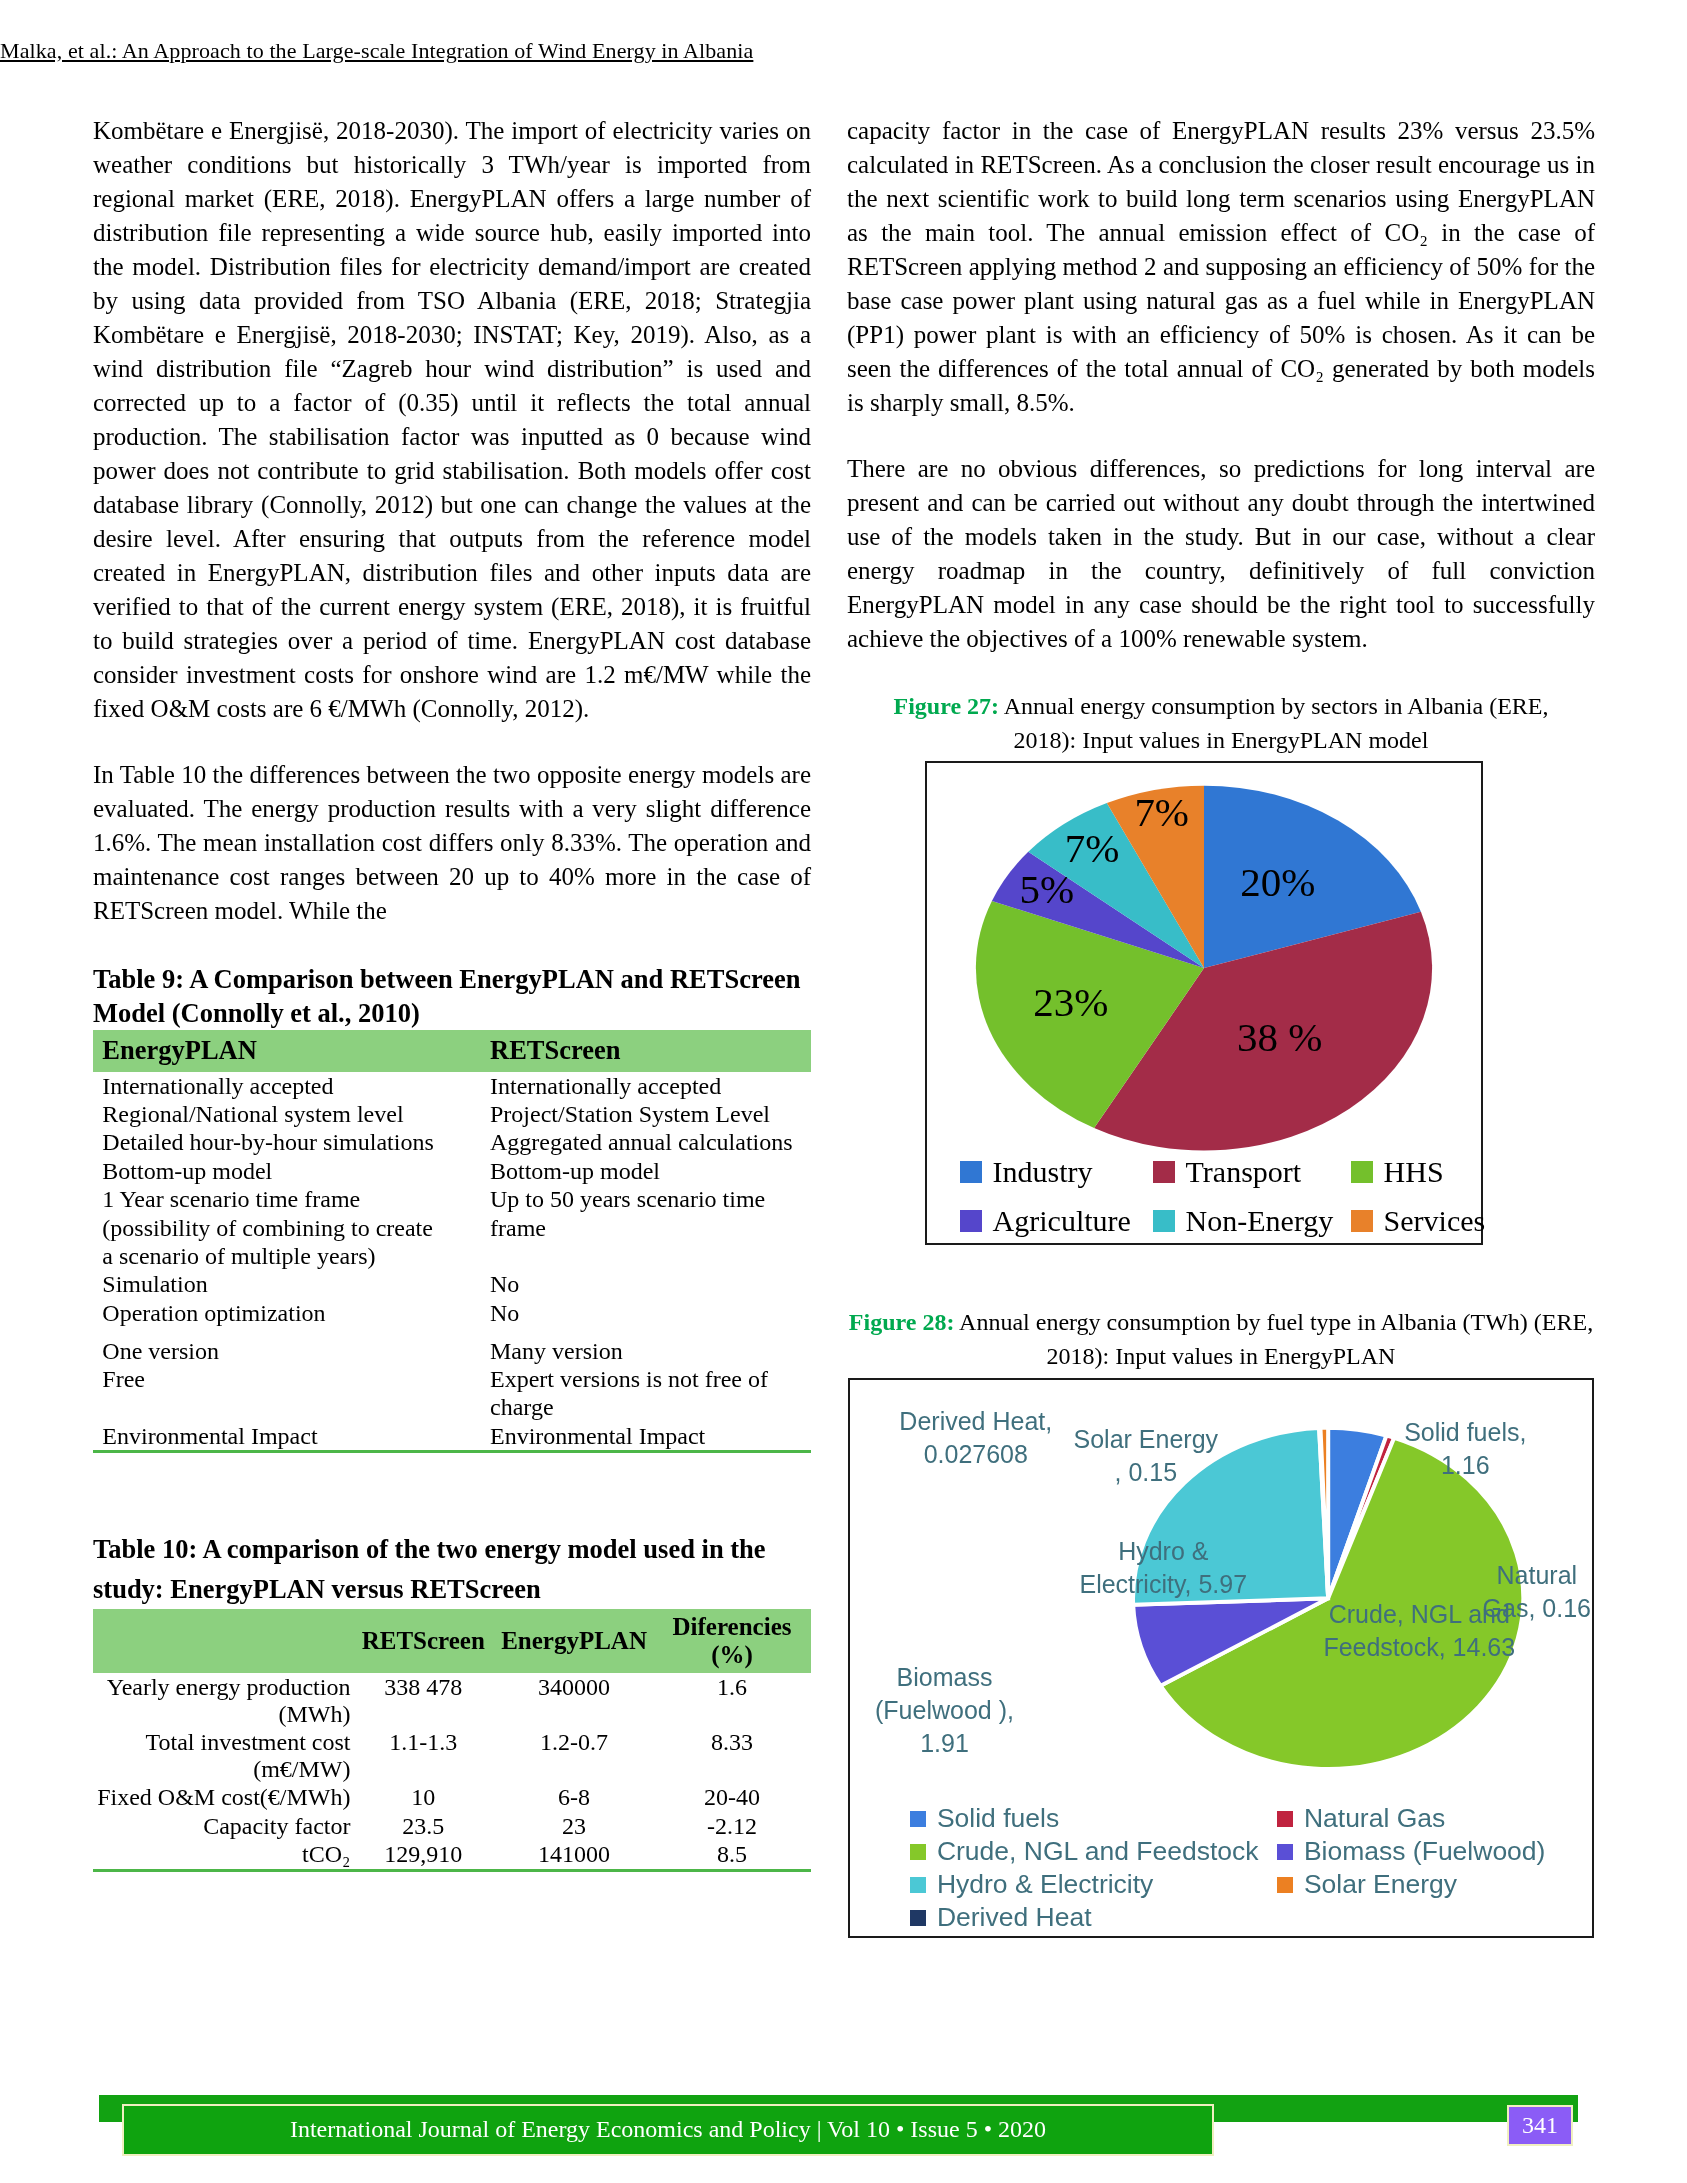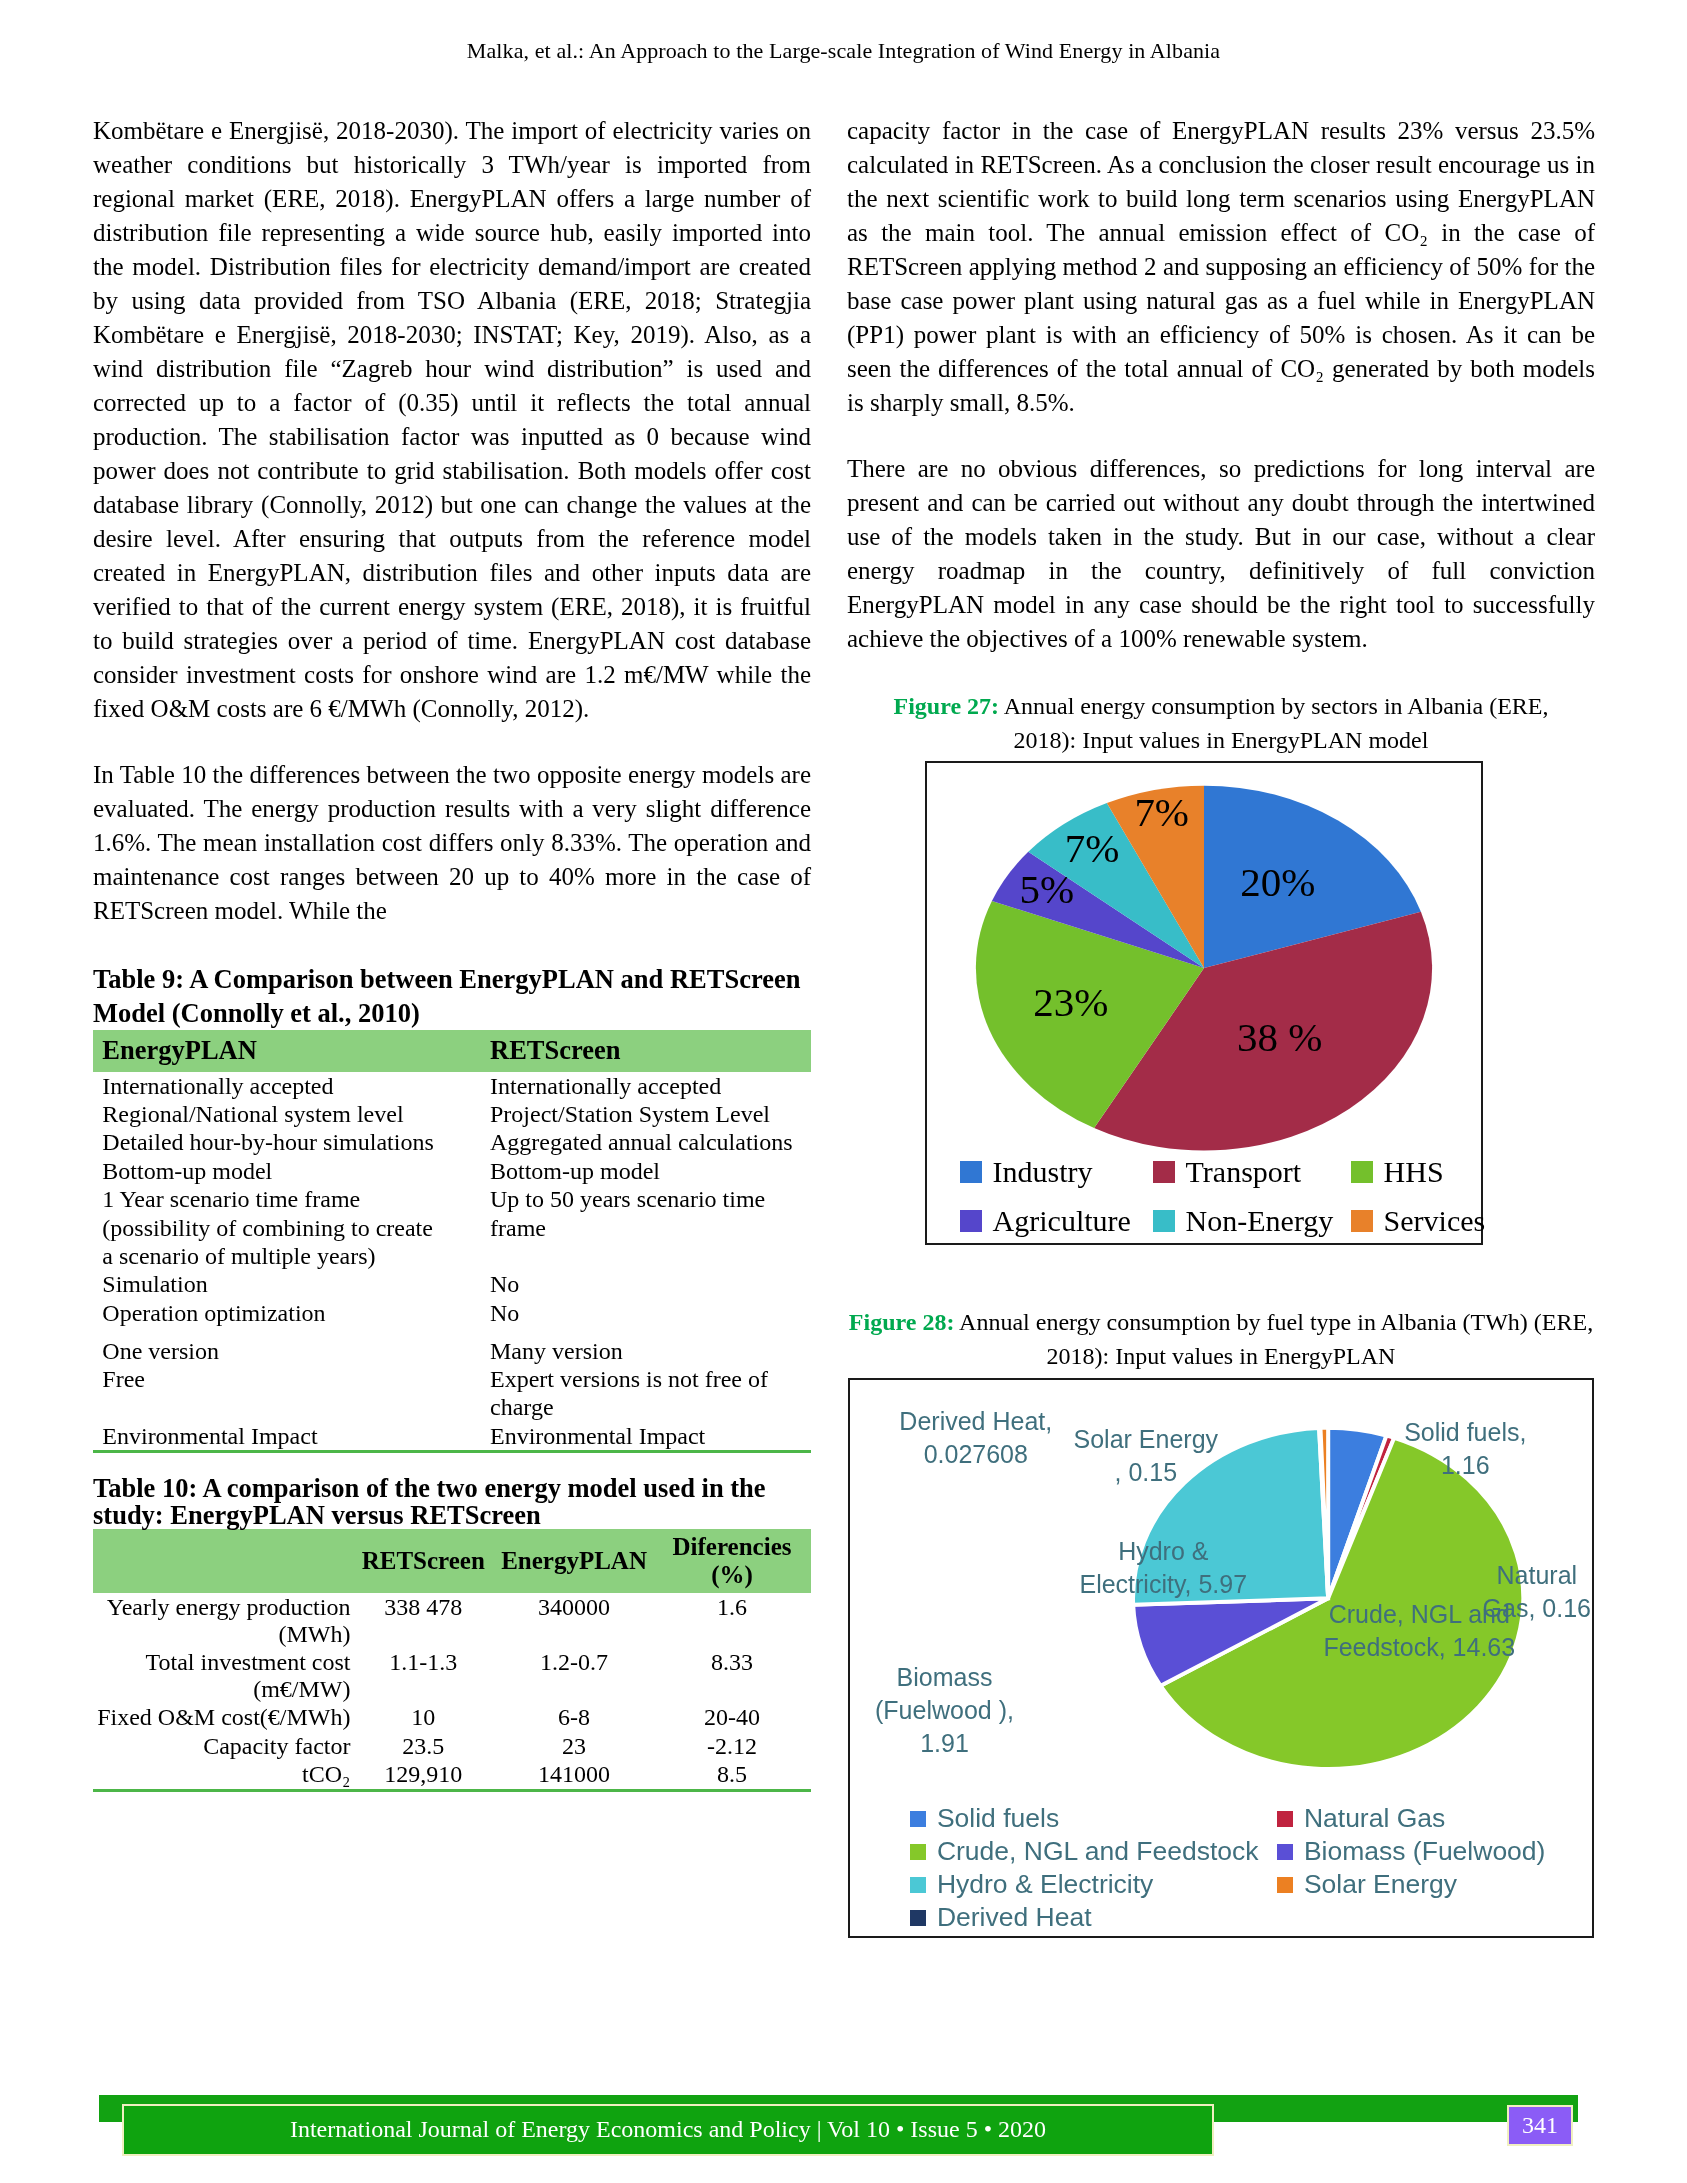--- a/index.html
+++ b/index.html
@@ -1,28 +1,28 @@
 <!DOCTYPE html>
 <html style="font-size:10.6px"><head>
 <meta charset="utf-8">
 <style>
   html,body{margin:0;padding:0;background:#fff;}
   .page{position:relative;width:1687px;height:2183px;background:#ffffff;overflow:hidden;
         font-family:"Liberation Serif","DejaVu Serif",serif;color:#000;}
-  .running-head{position:absolute;top:38px;left:0;width:100%;text-align:center;
-        font-size:22px;letter-spacing:0.1px;}
+  .running-head{position:absolute;top:38px;left:0;width:100%;
+        font-size:22px;letter-spacing:0.1px;text-decoration:underline;}
   .col{position:absolute;top:114px;}
   .col-left{left:93px;width:718px;}
   .col-right{left:847px;width:748px;}
   .body-p{font-size:25px;line-height:34px;text-align:justify;margin:0;}
   .mt-para{margin-top:32px;}
   
   .tbl-title{font-size:26.5px;line-height:34px;font-weight:bold;margin:0;}
   .t9-title{margin-top:34px;}
-  .t10-title{margin-top:22px;font-size:26.5px;line-height:27px;}
+  .t10-title{margin-top:76px;font-size:26.5px;line-height:40px;}
   table{border-collapse:collapse;width:100%;margin-top:0;}
   .t9{border-bottom:3.3px solid #4CB648;}
   .t10{border-bottom:3.3px solid #4CB648;}
   .t9 th{background:#8CD07F;font-size:26.5px;text-align:left;padding:5.3px 0 5.3px 9.3px;font-weight:bold;}
   .t9 td{font-size:24px;line-height:28.4px;vertical-align:top;padding:0 0 0 9.3px;}
   .t9 td:first-child{width:54%;padding-right:46px;box-sizing:border-box;}
   .t9 tr:nth-child(8) td{padding-top:9.3px;}
   .t9 tr:nth-child(11) td{padding-top:4px;}
   .t10 th{background:#8CD07F;font-size:25px;font-weight:bold;padding:4px 0;}
   .t10 th:first-child{width:36%;}

